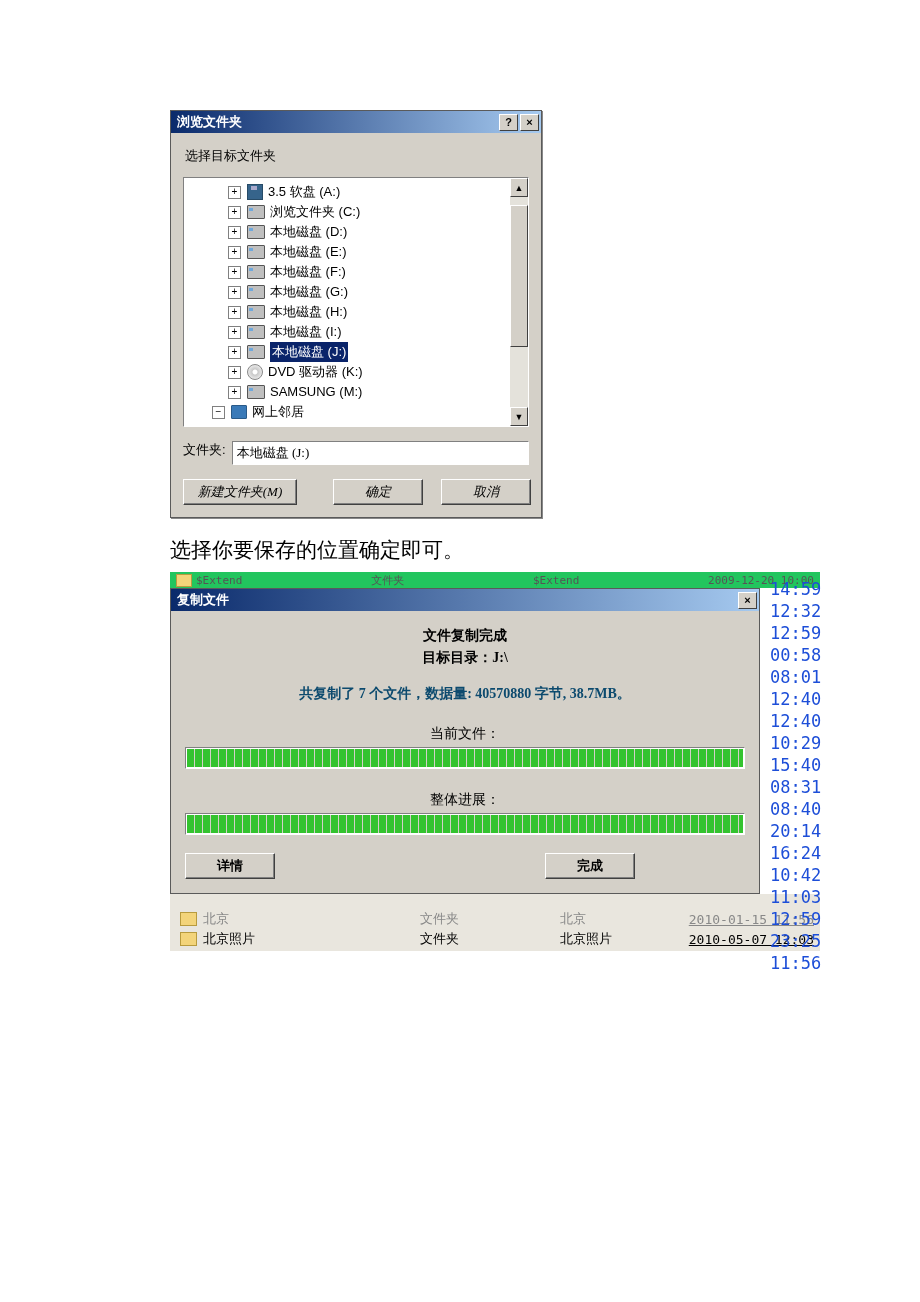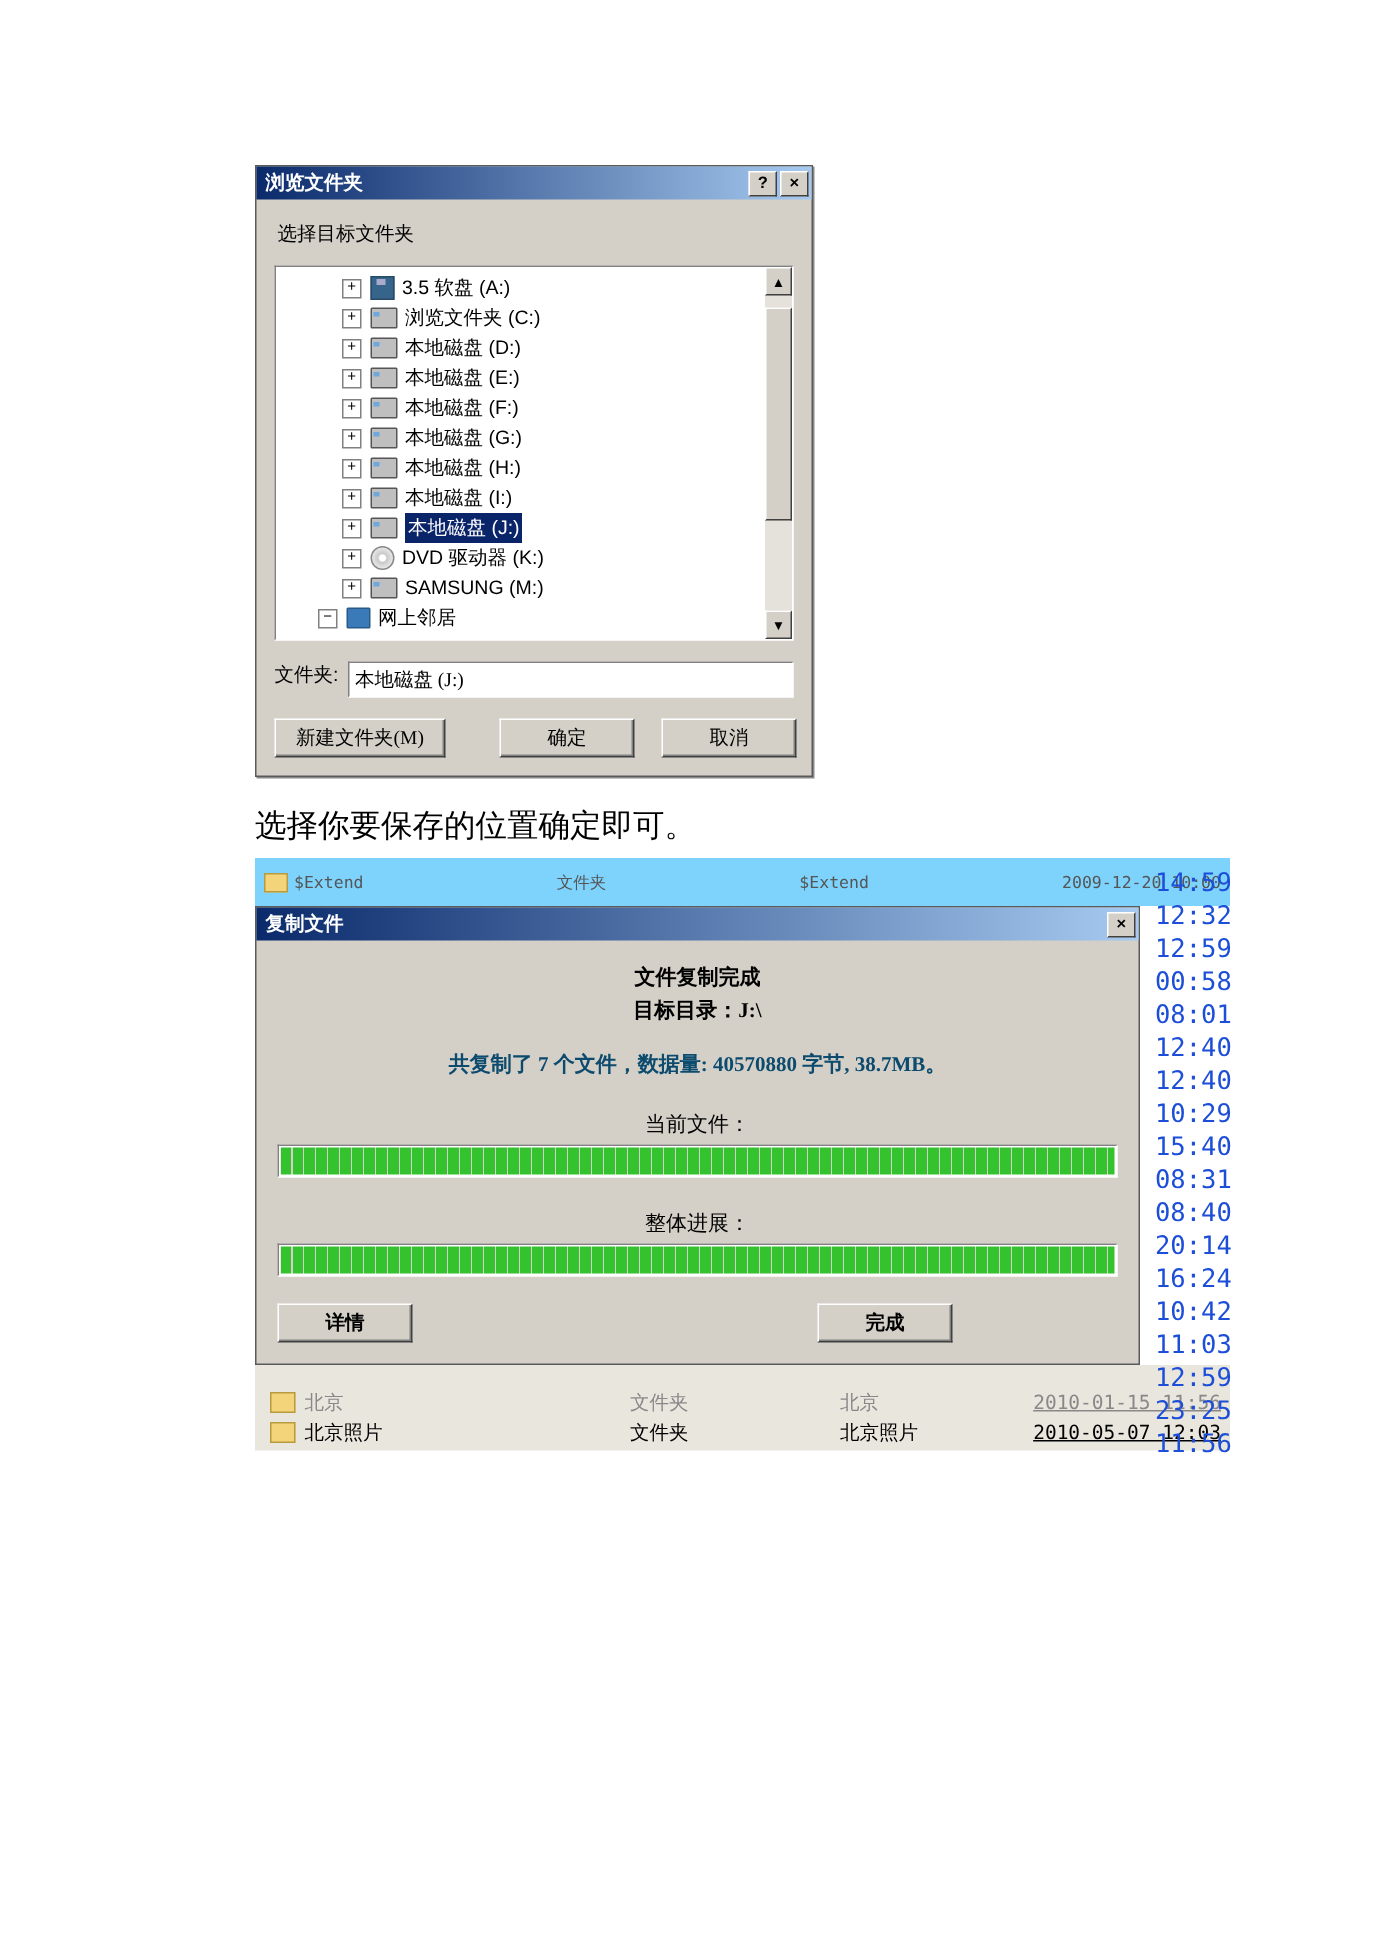--- a/index.html
+++ b/index.html
@@ -76,21 +76,21 @@
     display:flex; flex-direction:column;
   }
   .sbtn{height:17px;background:#d4d0c8;border:1px solid #fff;border-right-color:#404040;border-bottom-color:#404040;display:flex;align-items:center;justify-content:center;font-size:9px;color:#000;}
   .strack{flex:1;position:relative;}
   .thumb{position:absolute;left:0;right:0;background:#d4d0c8;border:1px solid #fff;border-right-color:#404040;border-bottom-color:#404040;}
 
   .folder-row{display:flex;margin-top:14px;font-size:13px;}
   .folder-row label{margin-right:6px;}
   .folder-input{flex:1;height:20px;border:1px solid #808080;border-right-color:#fff;border-bottom-color:#fff;background:#fff;padding:1px 4px;font-size:13px;font-family:SimSun;}
 
-  .btn-row{display:flex;gap:18px;margin-top:14px;}
+  .btn-row{display:flex;gap:18px;margin-top:14px;font-style:italic;}
   .btn-row .gap{flex:1;}
   .winbtn{
     min-width:88px;height:24px;background:#d4d0c8;font-size:13px;font-family:SimSun;
     border:1px solid #fff;border-right-color:#404040;border-bottom-color:#404040;
     box-shadow:inset -1px -1px 0 #808080, inset 1px 1px 0 #d4d0c8;
     display:flex;align-items:center;justify-content:center;
   }
 
   .caption { margin: 18px 0 8px 0; font-size: 21px; font-family: SimSun; }
 
@@ -98,21 +98,21 @@
   .shot2 {
     width: 650px; position:relative; font-family: SimSun, monospace;
     border:0;
   }
   .bg-list {
     position:absolute; right:0; top:0; bottom:0; width:50px;
     font-size:17px; line-height:22px; color:#1d4ed8; text-align:right;
     padding-top:6px;
   }
   .bg-top {
-    height:32px; background:#7dd3fc; display:flex; font-size:11px; color:#555; padding:0 6px;
+    height:16px; background:#22c55e; display:flex; font-size:11px; color:#555; padding:0 6px;
     align-items:center; justify-content:space-between;
   }
   .folder-mini{width:14px;height:11px;background:#f3d47a;border:1px solid #b89b3e;margin-right:4px;display:inline-block;vertical-align:middle;}
   .bg-top span{display:flex;align-items:center;}
 
   .dlg2 {
     position:relative; width:588px; background:#d4d0c8; border:1px solid #5a5a5a;
   }
   .dlg2-body{padding:12px 14px 14px 14px;font-size:14px;font-family:SimSun;font-weight:bold;color:#000;text-align:center;}
   .dlg2-body .line{margin:4px 0;}

